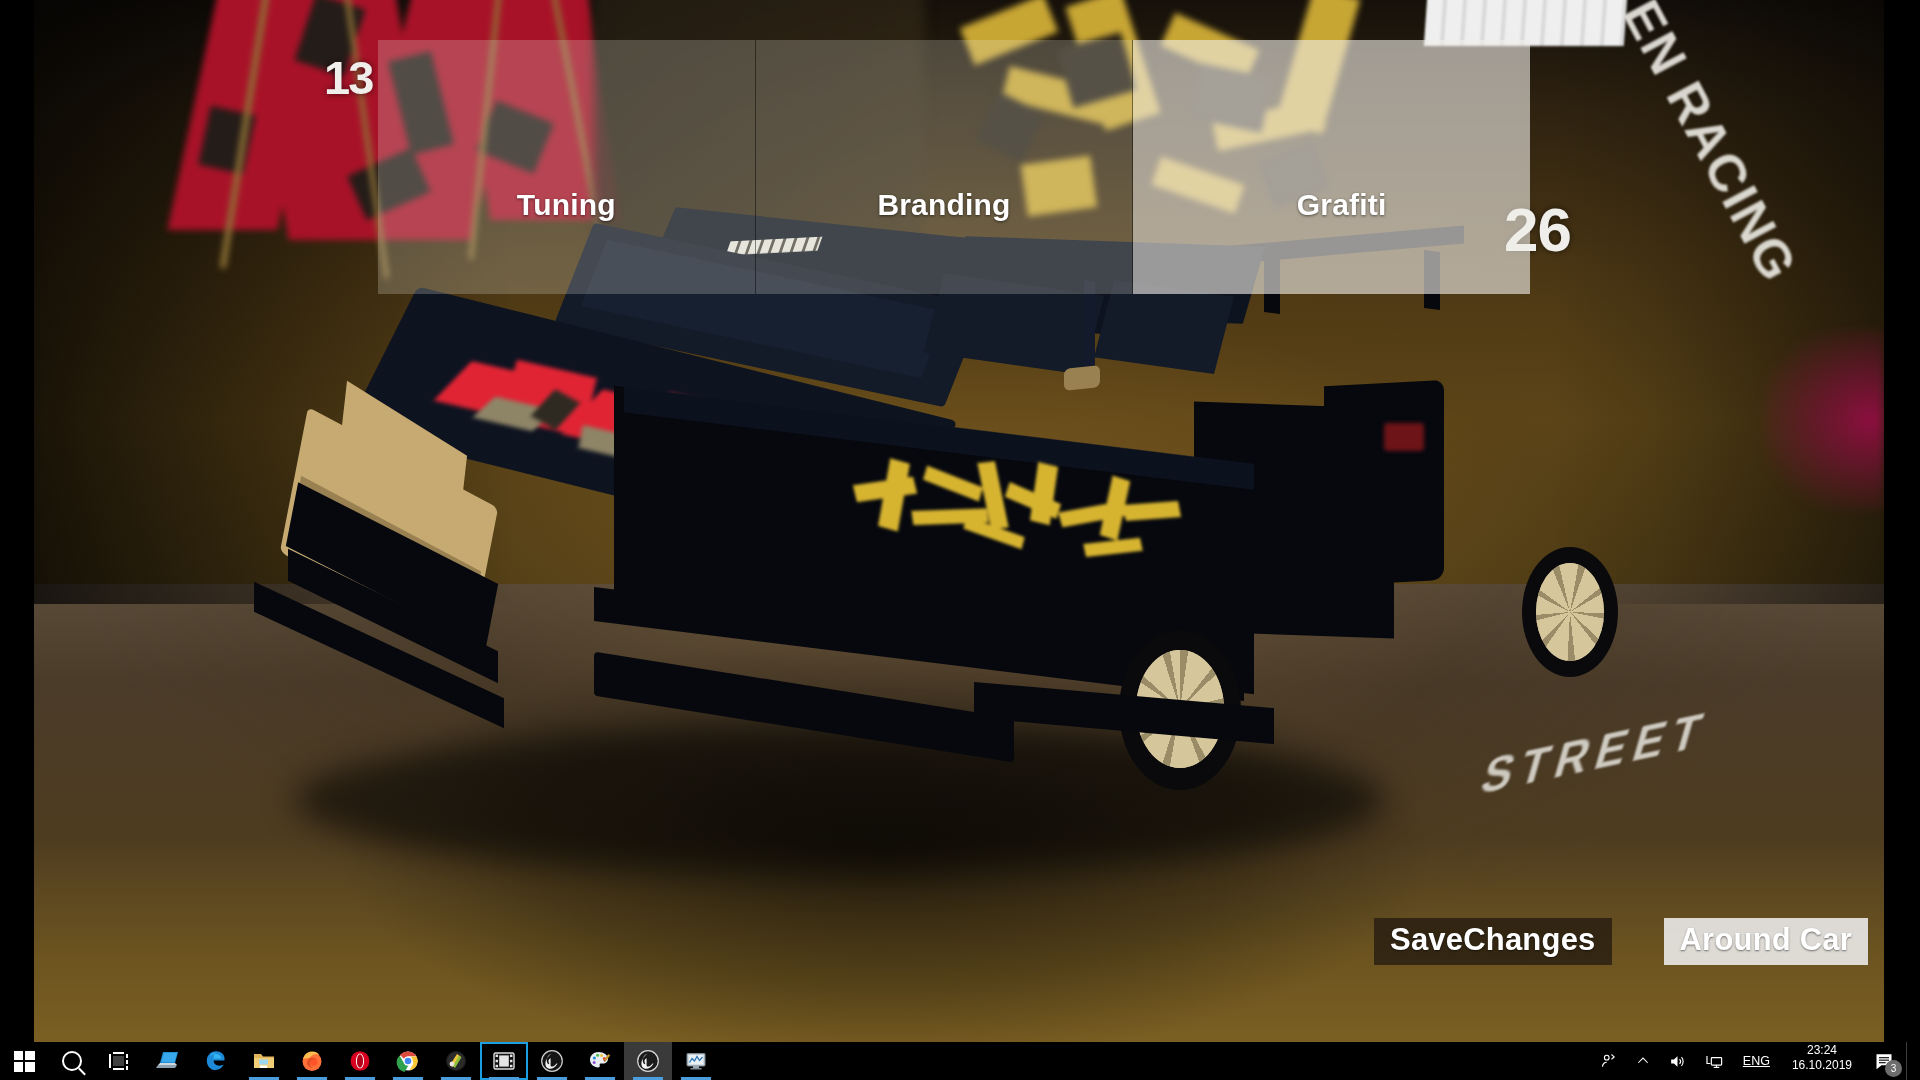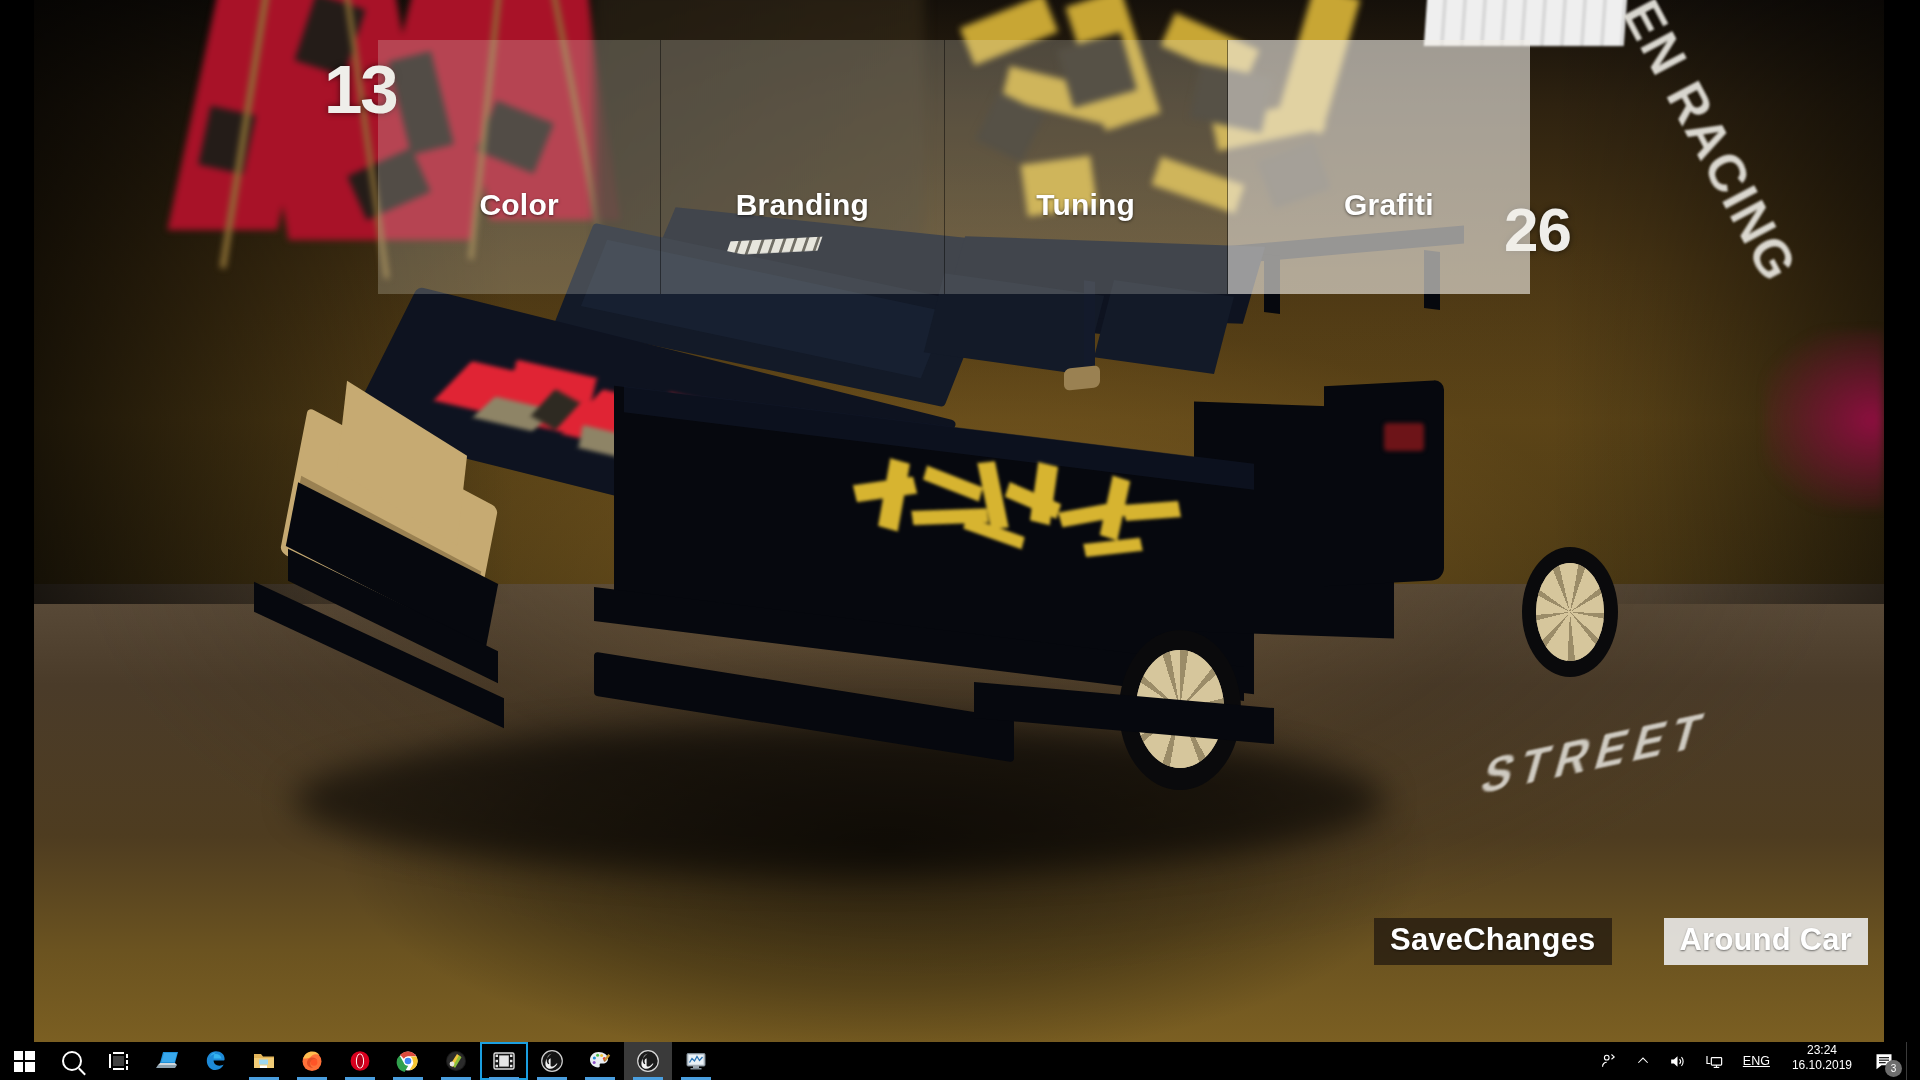--- a/index.html
+++ b/index.html
@@ -60,21 +60,21 @@
   .g-mid-dark {
     position:absolute; left:560px; top:-10px; width:330px; height:280px;
     background:linear-gradient(120deg, rgba(35,28,18,0.9), rgba(60,48,26,0.6));
     filter:blur(6px);
   }
 
   .wall-number {
     position:absolute; color:#efeeea; font-weight:700;
     text-shadow:0 0 6px rgba(0,0,0,0.6);
   }
-  #wall-num-13 { left:290px; top:50px; font-size:69px; letter-spacing:-2px; filter:blur(0.6px); }
+  #wall-num-13 { left:290px; top:50px; font-size:47px; letter-spacing:-2px; filter:blur(0.6px); }
   #wall-num-26 { left:1470px; top:194px; font-size:62px; letter-spacing:-1px; filter:blur(0.6px); }
 
   #wall-word-racing {
     position:absolute; left:1630px; top:-10px; width:320px; height:250px;
     color:#e9e7e0; font-size:52px; font-weight:700; letter-spacing:2px;
     transform:rotate(62deg); transform-origin:0 0; white-space:nowrap;
     filter:blur(1px); opacity:0.92;
   }
   #wall-bar-white {
     position:absolute; left:1392px; top:-16px; width:200px; height:62px;
@@ -329,27 +329,24 @@
 
       <div class="gold-d" style="left:800px; top:112px; width:36px; height:22px; border-radius:6px; transform:skewY(-6deg);"></div>
 
       <div class="body-black" style="left:-10px; top:385px; width:250px; height:30px; transform:skewY(25deg);"></div>
       <div class="body-black" style="left:330px; top:430px; width:420px; height:44px; transform:skewY(9deg); border-radius:4px;"></div>
       <div class="body-black" style="left:710px; top:440px; width:300px; height:36px; transform:skewY(5deg);"></div>
     </div>
 
     <div id="tabbar">
       <div class="tab">
-        <span class="tab-label">Color</span>
+        <span class="tab-label">Tuning</span>
       </div>
       <div class="tab">
         <span class="tab-label">Branding</span>
-      </div>
-      <div class="tab">
-        <span class="tab-label">Tuning</span>
       </div>
       <div class="tab active">
         <span class="tab-label">Grafiti</span>
       </div>
     </div>
 
     <div id="bottom-buttons">
       <div class="gbtn" id="btn-save">SaveChanges</div>
       <div class="gbtn" id="btn-around">Around Car</div>
     </div>

